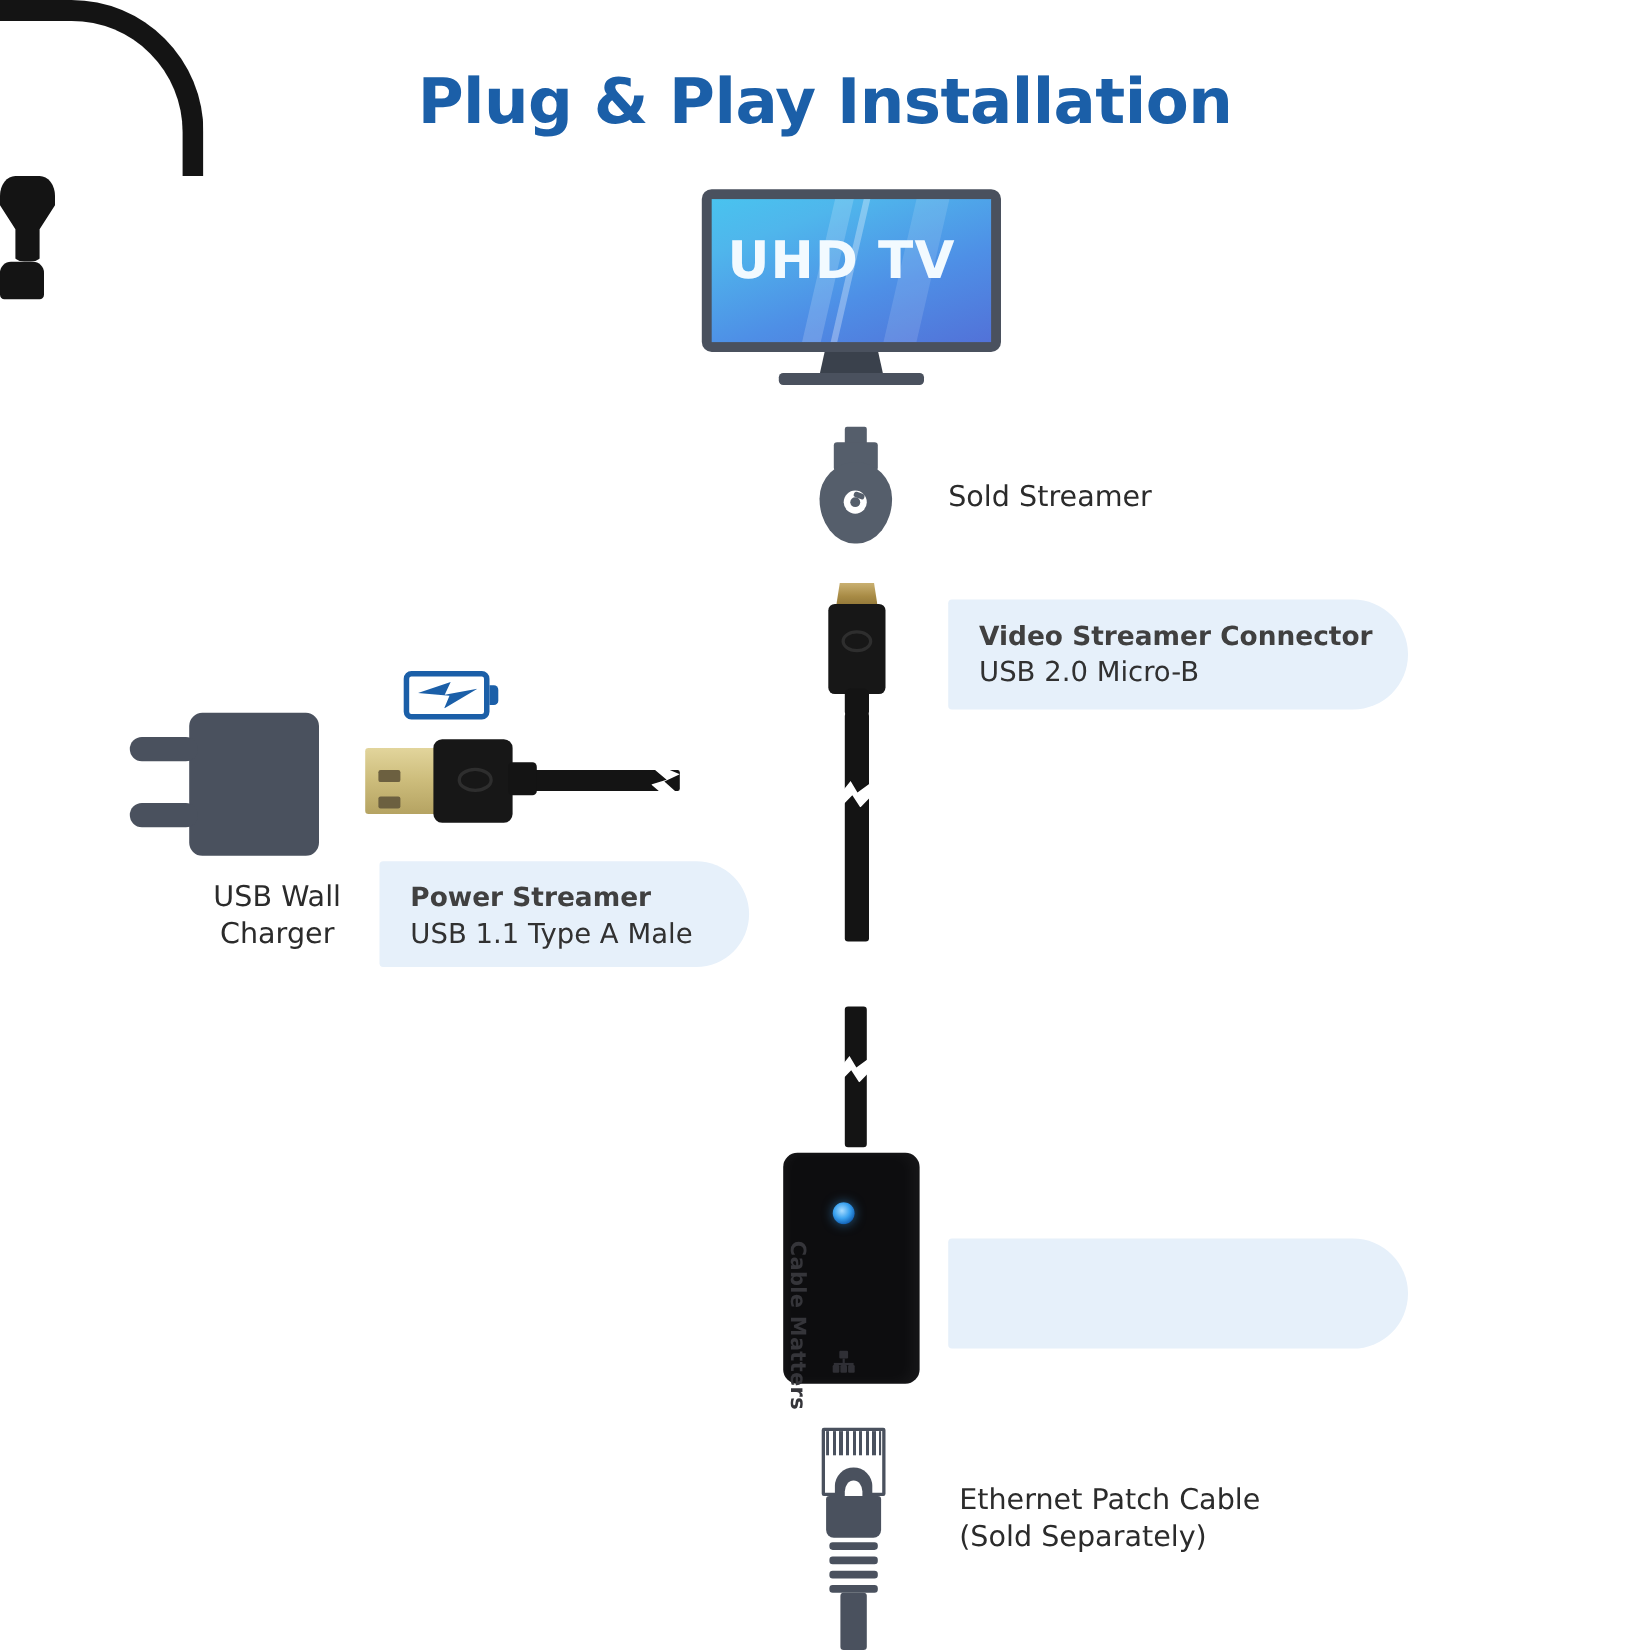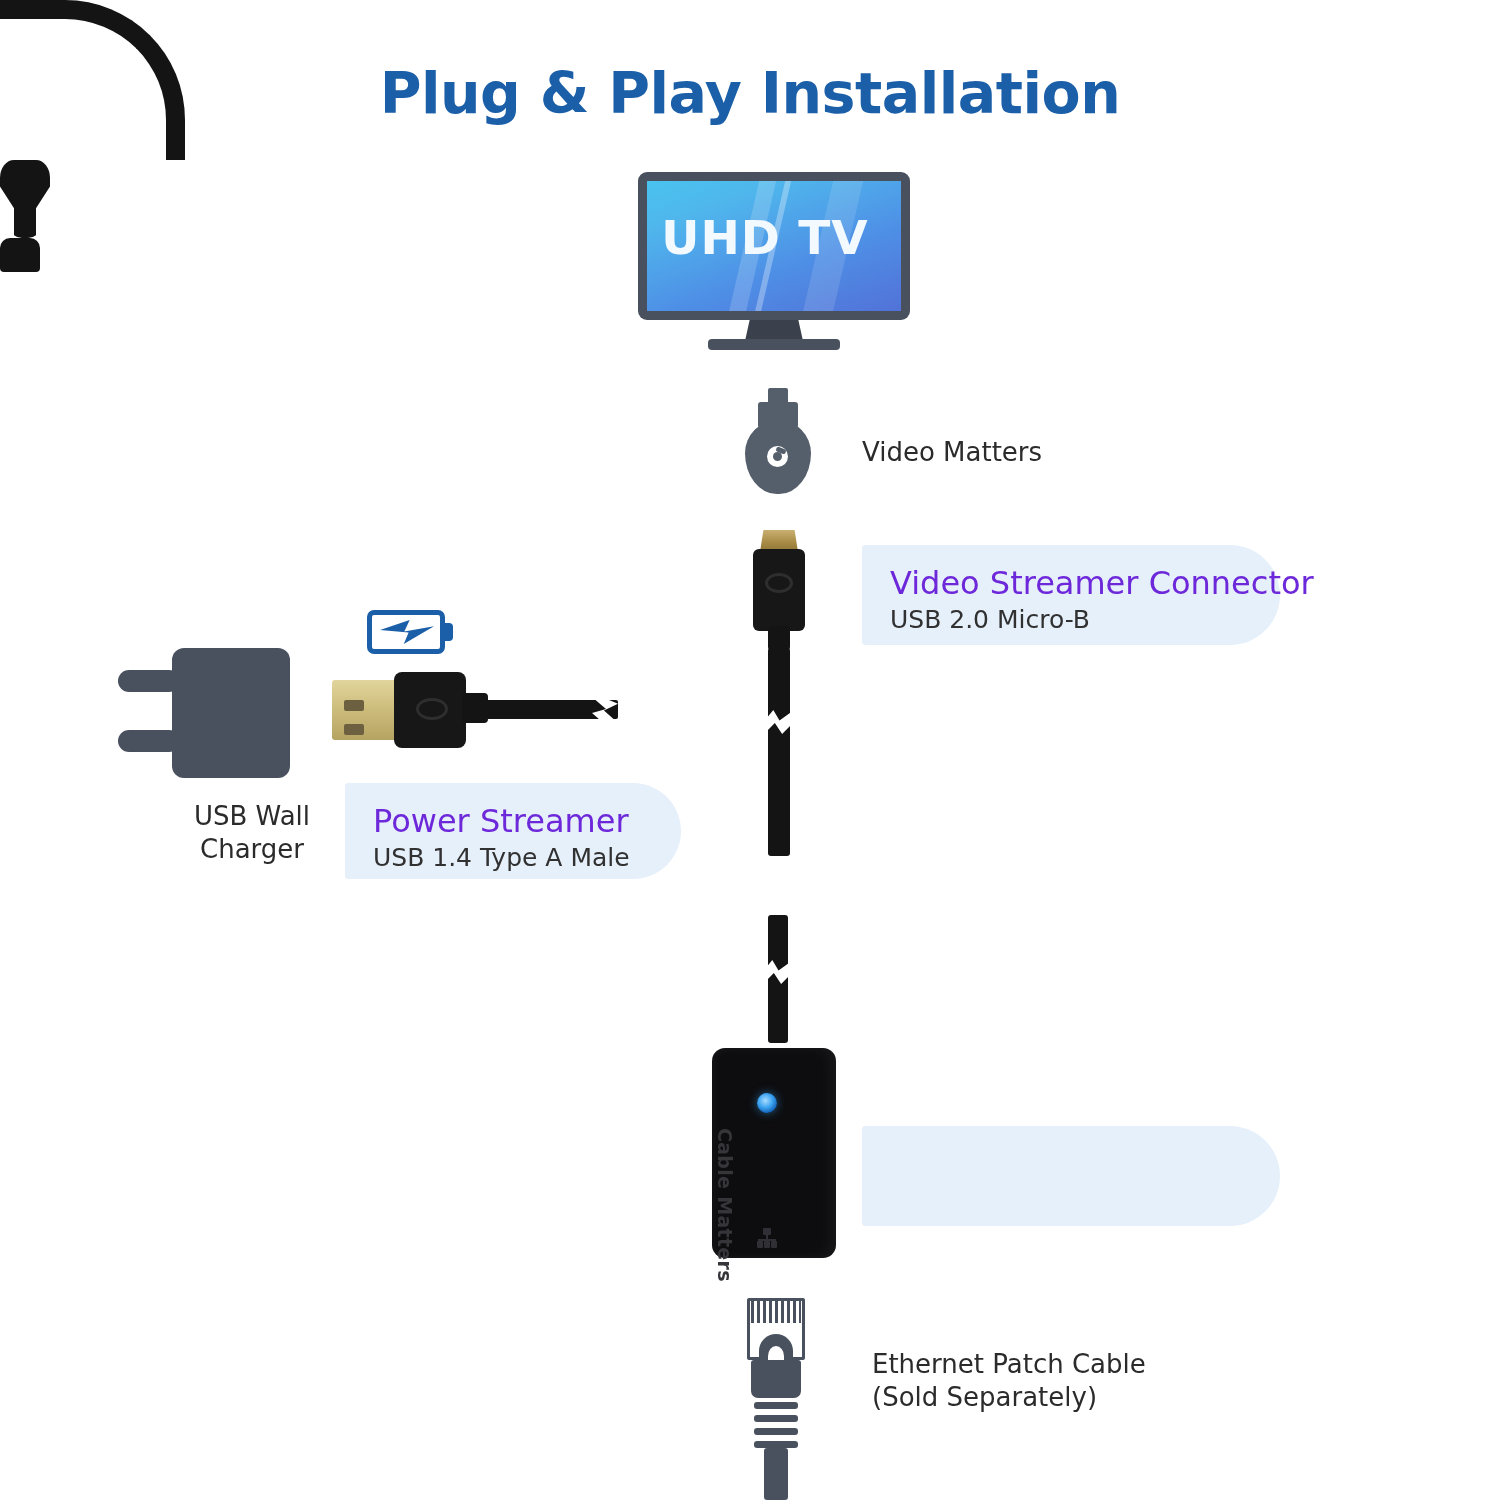--- a/index.html
+++ b/index.html
@@ -74,21 +74,21 @@
 
   
   .callout{
     background:#E6F0FA;
     border-radius:4px 58px 58px 4px;
     padding:20px 70px 22px 28px;
     box-sizing:border-box;
   }
   .callout .c-title{
     font-family:"DejaVu Sans", sans-serif;
-    font-weight:normal;font-size:32px;color:#6d28d9;line-height:1.15;
+    font-weight:bold;font-size:24px;color:#404040;line-height:1.15;
     margin-bottom:4px;white-space:nowrap;
   }
   .callout .c-sub{
     font-family:"DejaVu Sans", sans-serif;
     font-size:25px;color:#313131;line-height:1.15;white-space:nowrap;
   }
   #co-video{top:545px;left:862px;width:418px;height:100px;}
   #co-power{top:783px;left:345px;width:336px;height:96px;}
   #co-eth{top:1126px;left:862px;width:418px;height:100px;}
 
@@ -212,21 +212,21 @@
     <div class="tv-neck"></div>
     <div class="tv-base"></div>
   </div>
 
   <div class="abs" id="streamer">
     <div class="dg-hdmi"></div>
     <div class="dg-neck"></div>
     <div class="dg-body"></div>
     <div class="dg-logo"></div>
   </div>
-  <div class="abs plabel" id="lbl-streamer">Video Matters</div>
+  <div class="abs plabel" id="lbl-streamer">Sold Streamer</div>
 
   <div class="abs" id="microb">
     <div class="mb-tip"></div>
     <div class="mb-body"></div>
     <div class="mb-boot"></div>
   </div>
 
   <div class="abs callout" id="co-video">
     <div class="c-title">Video Streamer Connector</div>
     <div class="c-sub">USB 2.0 Micro-B</div>
@@ -261,21 +261,21 @@
   <div class="abs" id="charger">
     <div class="ch-body"></div>
     <div class="ch-prong ch-p1"></div>
     <div class="ch-prong ch-p2"></div>
   </div>
   <div class="abs plabel" id="lbl-charger">USB Wall
 Charger</div>
 
   <div class="abs callout" id="co-power">
     <div class="c-title">Power Streamer</div>
-    <div class="c-sub">USB 1.4 Type A Male</div>
+    <div class="c-sub">USB 1.1 Type A Male</div>
   </div>
 
   <div class="abs" id="adapter"></div>
   <div class="ad-led"></div>
   <div class="ad-brand">Cable Matters</div>
   <div class="ad-port-icon">
     <i class="pi-top"></i>
       <i class="pi-stem"></i>
       <i class="pi-bar"></i>
     <i class="pi-l"></i>

